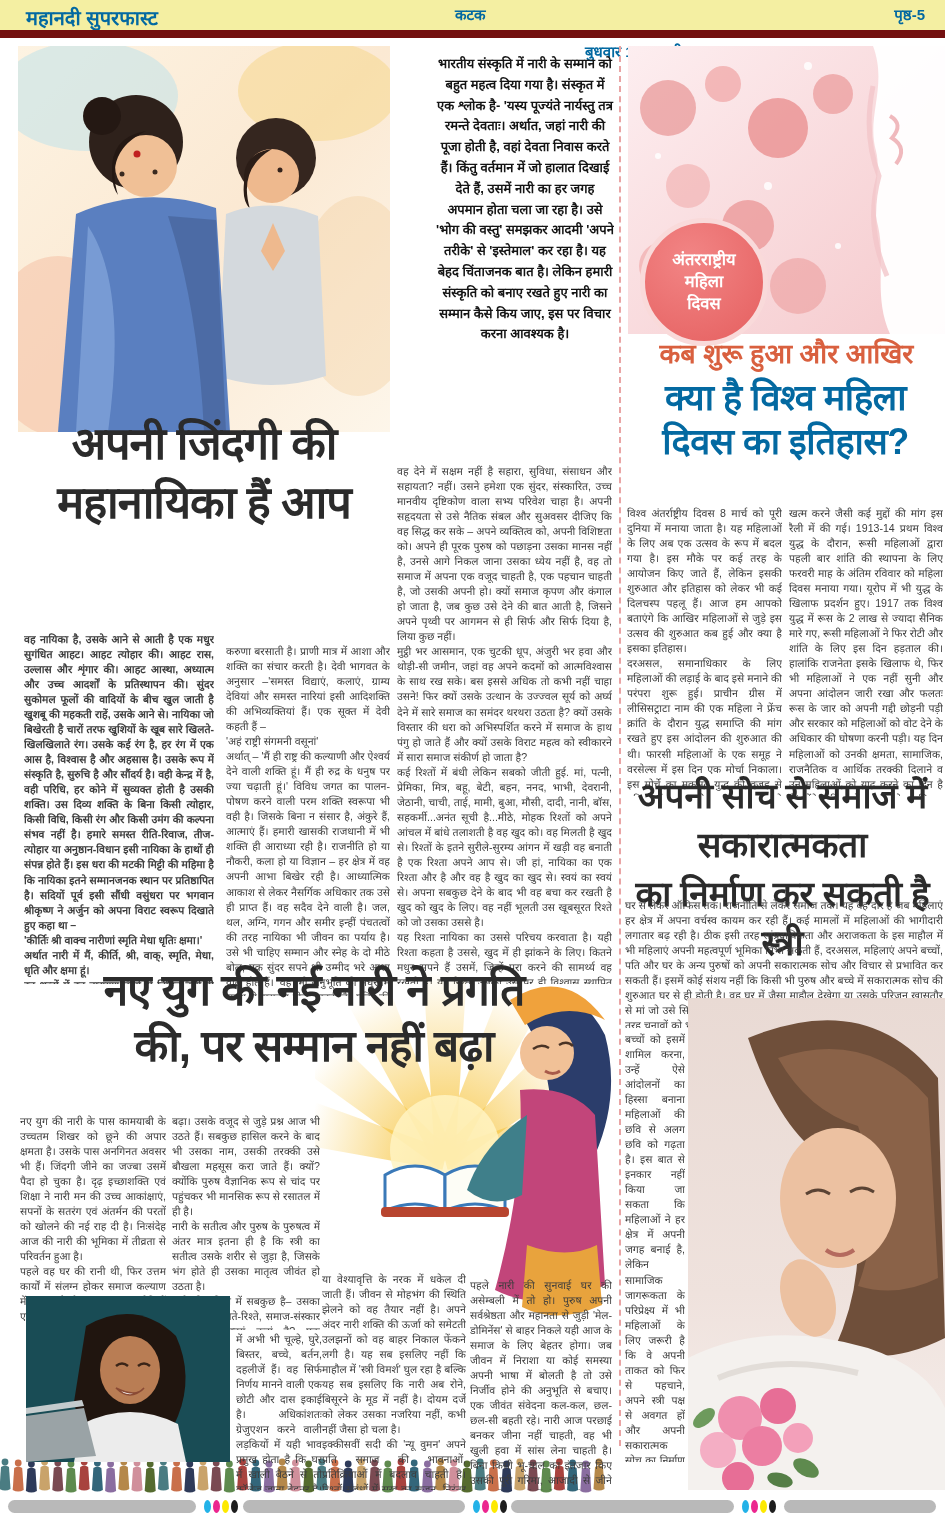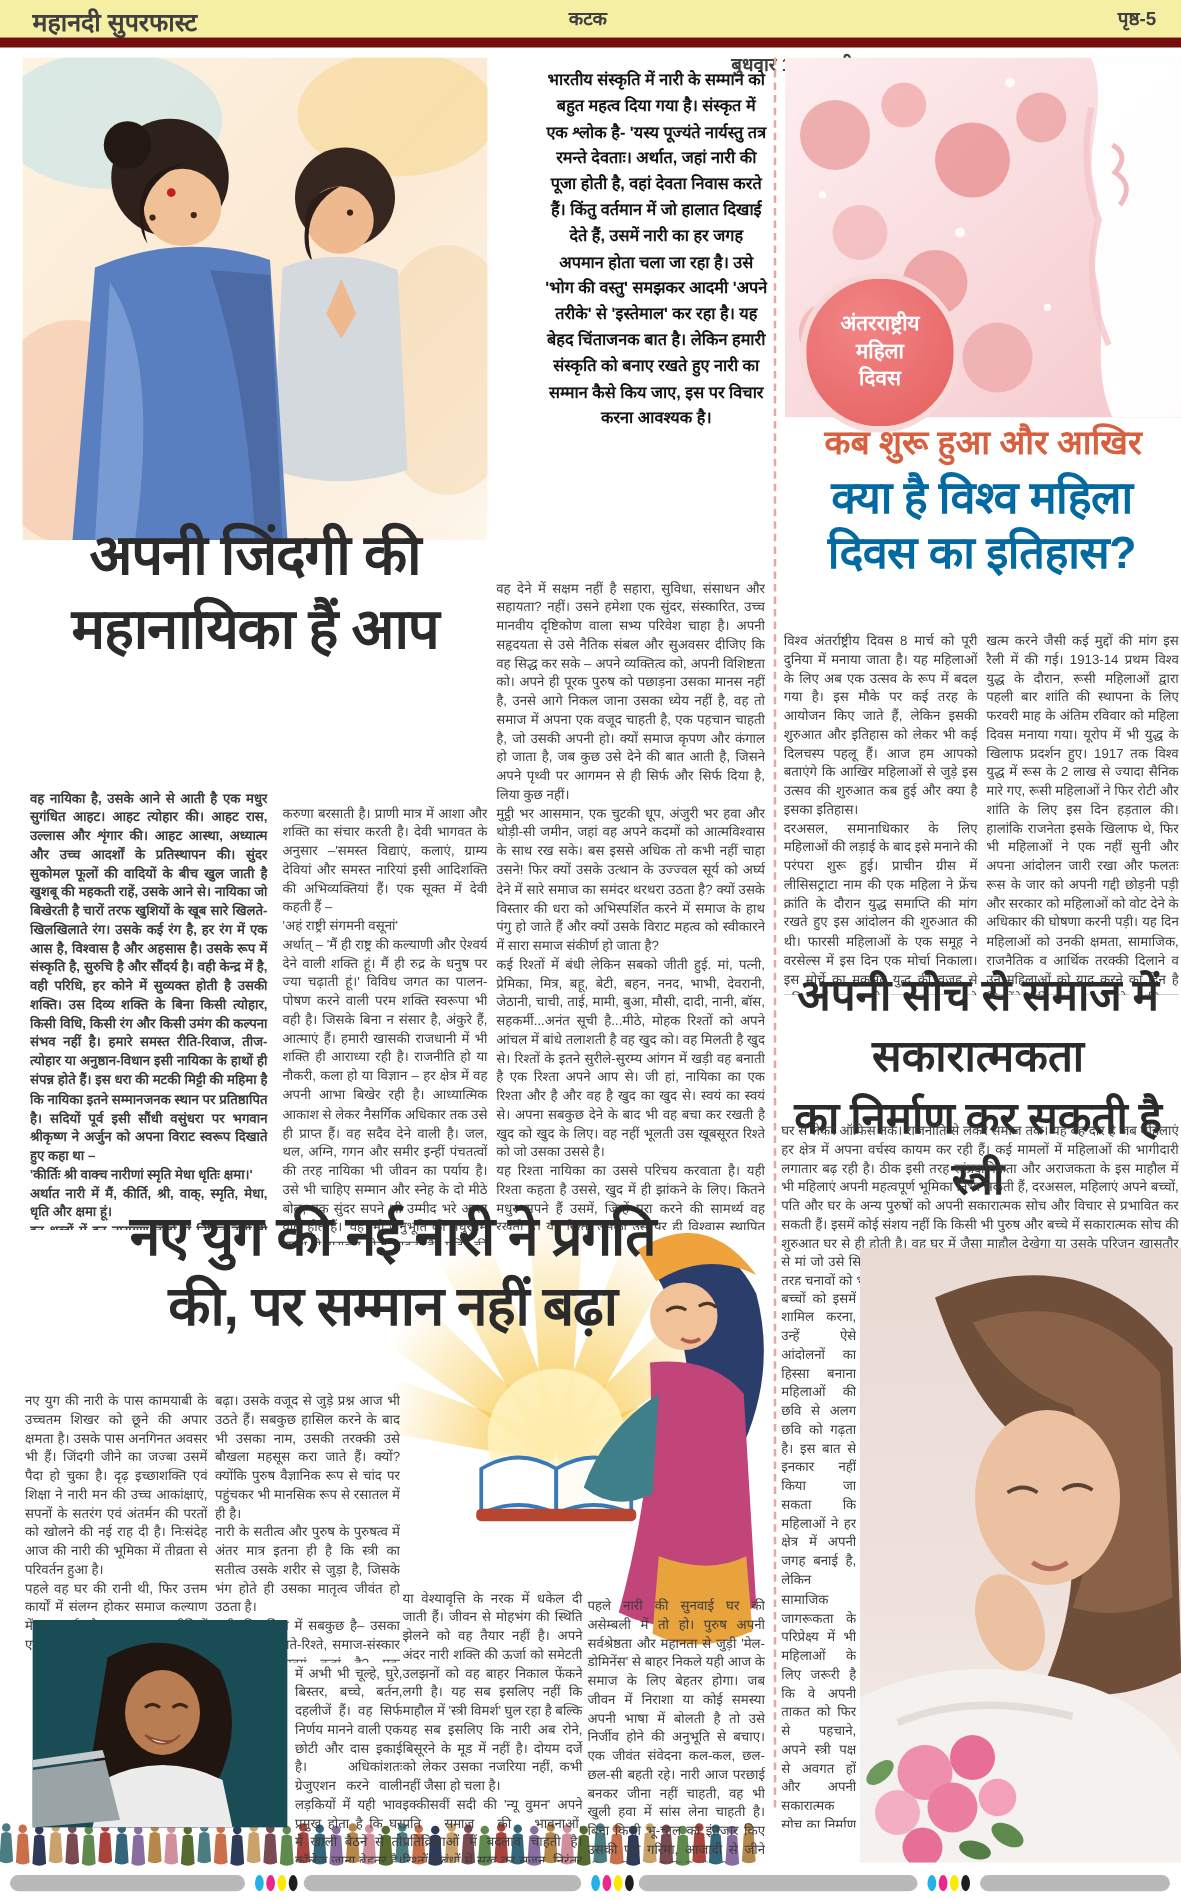--- a/index.html
+++ b/index.html
@@ -4,21 +4,21 @@
 <style>
   html,body{margin:0;padding:0;}
   body{
     width:945px;height:1519px;position:relative;background:#ffffff;
     font-family:"Liberation Sans","DejaVu Sans",sans-serif;
     overflow:hidden;
   }
   .abs{position:absolute;}
   
   .masthead{left:0;top:0;width:945px;height:30px;background:#f4efa2;}
-  .masthead .t{position:absolute;top:4px;color:#404040;font-weight:bold;white-space:nowrap;}
+  .masthead .t{position:absolute;top:4px;color:#0369a1;font-weight:bold;white-space:nowrap;}
   .paper{left:26px;font-size:20px;}
   .city{left:455px;font-size:15px;}
   .date{left:585px;font-size:15px;margin-top:37px;}
   .pageno{right:20px;font-size:15px;}
   .rule{left:0;top:30px;width:945px;height:8px;background:#73100f;}
   
   .bodytxt{font-size:10.6px;line-height:1.42;color:#3d3d3d;text-align:justify;
            white-space:pre-line;overflow:hidden;margin-top:32px;}
   .headline{font-weight:bold;color:#2b2b2b;white-space:pre-line;text-align:center;}
   

